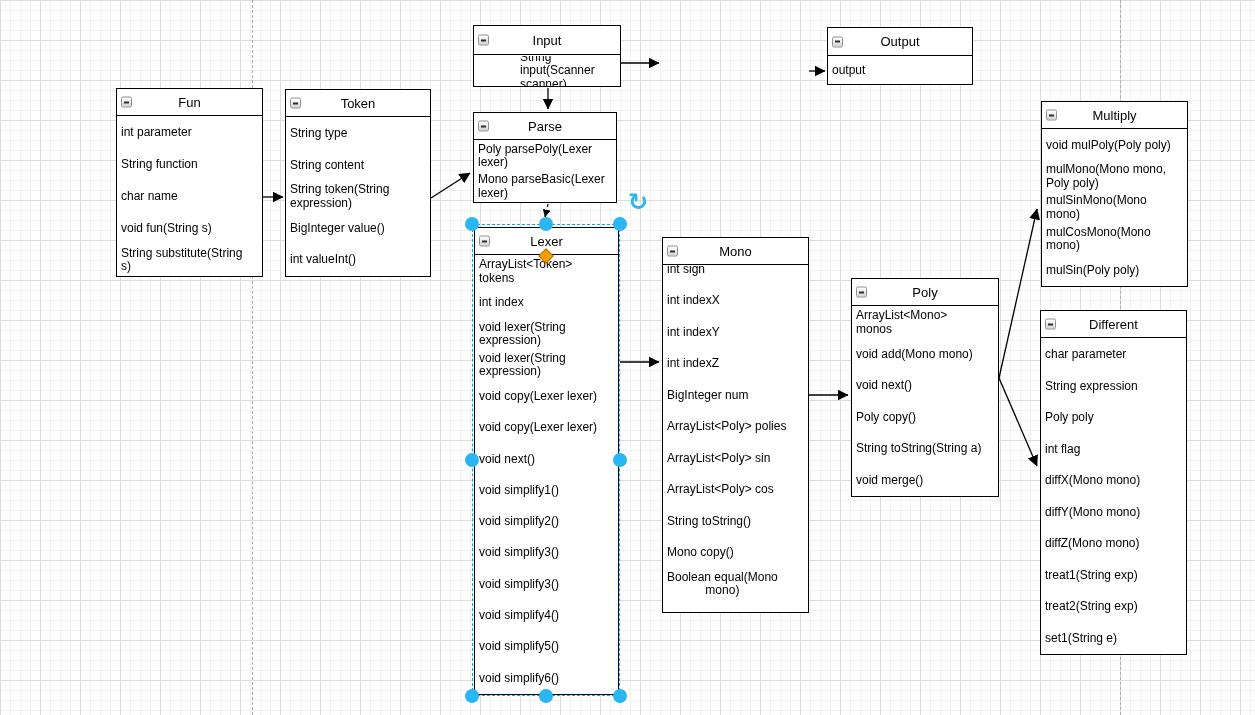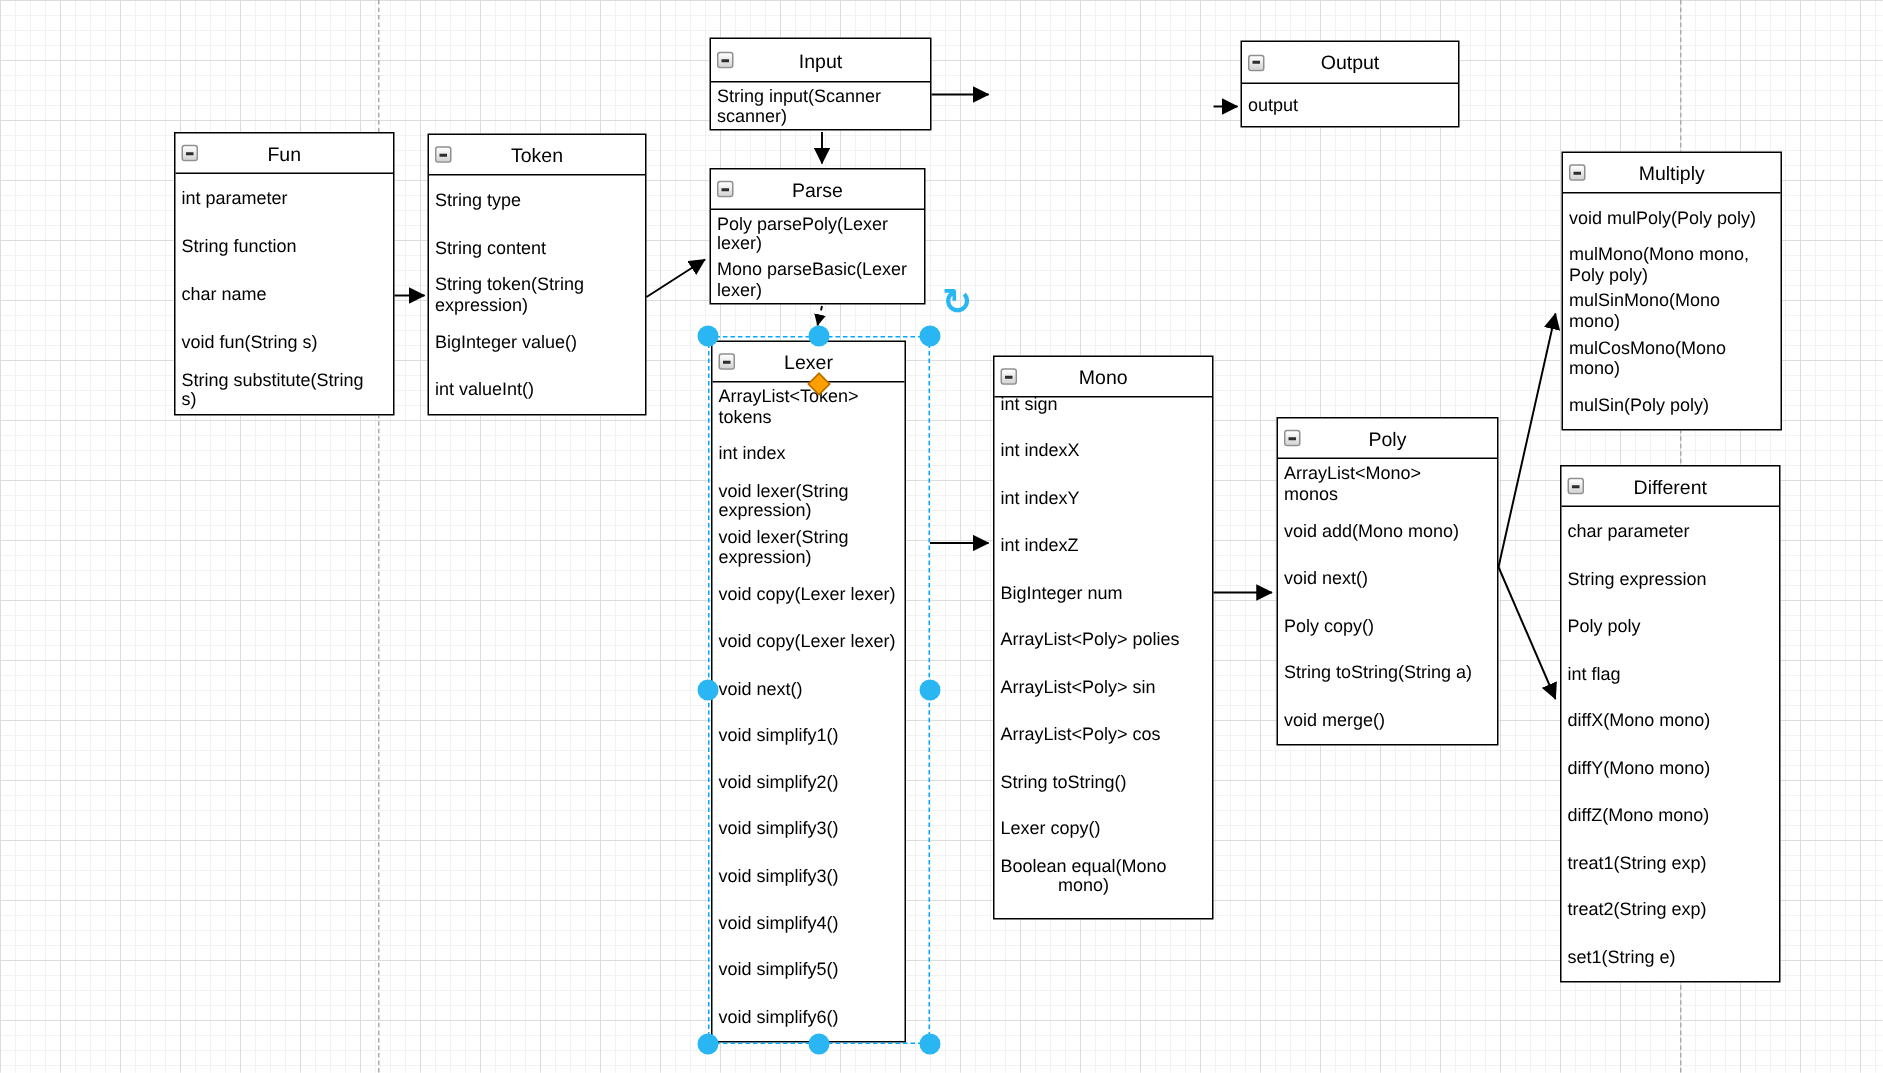--- a/index.html
+++ b/index.html
@@ -104,21 +104,21 @@
         <div class="uml-row" style="height: 31.6px;">int valueInt()</div>
       </div>
     </div>
     <div class="uml-class" style="left: 473px; top: 25px; width: 148px; height: 62px;">
       <div class="uml-title" style="height: 29px;">
         <span class="collapse-btn">
           <span class="collapse-minus"></span>
         </span>
         <span>Input</span>
       </div>
-      <div class="uml-members" style="top: 30px;">
+      <div class="uml-members" style="top: 30px; margin-left: 42px;">
         <div class="uml-row" style="height: 30px;">String input(Scanner
 scanner)</div>
       </div>
     </div>
     <div class="uml-class" style="left: 827px; top: 27px; width: 146px; height: 58px;">
       <div class="uml-title" style="height: 28px;">
         <span class="collapse-btn">
           <span class="collapse-minus"></span>
         </span>
         <span>Output</span>
@@ -134,21 +134,21 @@
         </span>
         <span>Parse</span>
       </div>
       <div class="uml-members" style="top: 28px;">
         <div class="uml-row" style="height: 30.5px;">Poly parsePoly(Lexer
 lexer)</div>
         <div class="uml-row" style="height: 30.5px;">Mono parseBasic(Lexer
 lexer)</div>
       </div>
     </div>
-    <div class="uml-class" style="left: 474px; top: 227px; width: 130px; height: 468px;">
+    <div class="uml-class" style="left: 474px; top: 227px; width: 145px; height: 468px;">
       <div class="uml-title" style="height: 27px;">
         <span class="collapse-btn">
           <span class="collapse-minus"></span>
         </span>
         <span>Lexer</span>
       </div>
       <div class="uml-members" style="top: 28px;">
         <div class="uml-row" style="height: 31.2857px;">ArrayList&lt;Token&gt;
 tokens</div>
         <div class="uml-row" style="height: 31.2857px;">int index</div>
@@ -178,21 +178,21 @@
       <div class="uml-members" style="top: 16px; text-align: center;">
         <div class="uml-row" style="height: 31.4545px;">int sign</div>
         <div class="uml-row" style="height: 31.4545px;">int indexX</div>
         <div class="uml-row" style="height: 31.4545px;">int indexY</div>
         <div class="uml-row" style="height: 31.4545px;">int indexZ</div>
         <div class="uml-row" style="height: 31.4545px;">BigInteger num</div>
         <div class="uml-row" style="height: 31.4545px;">ArrayList&lt;Poly&gt; polies</div>
         <div class="uml-row" style="height: 31.4545px;">ArrayList&lt;Poly&gt; sin</div>
         <div class="uml-row" style="height: 31.4545px;">ArrayList&lt;Poly&gt; cos</div>
         <div class="uml-row" style="height: 31.4545px;">String toString()</div>
-        <div class="uml-row" style="height: 31.4545px;">Lexer copy()</div>
+        <div class="uml-row" style="height: 31.4545px;">Mono copy()</div>
         <div class="uml-row" style="height: 31.4545px;">Boolean equal(Mono
 mono)</div>
       </div>
     </div>
     <div class="uml-class" style="left: 851px; top: 278px; width: 148px; height: 219px;">
       <div class="uml-title" style="height: 27px;">
         <span class="collapse-btn">
           <span class="collapse-minus"></span>
         </span>
         <span>Poly</span>

